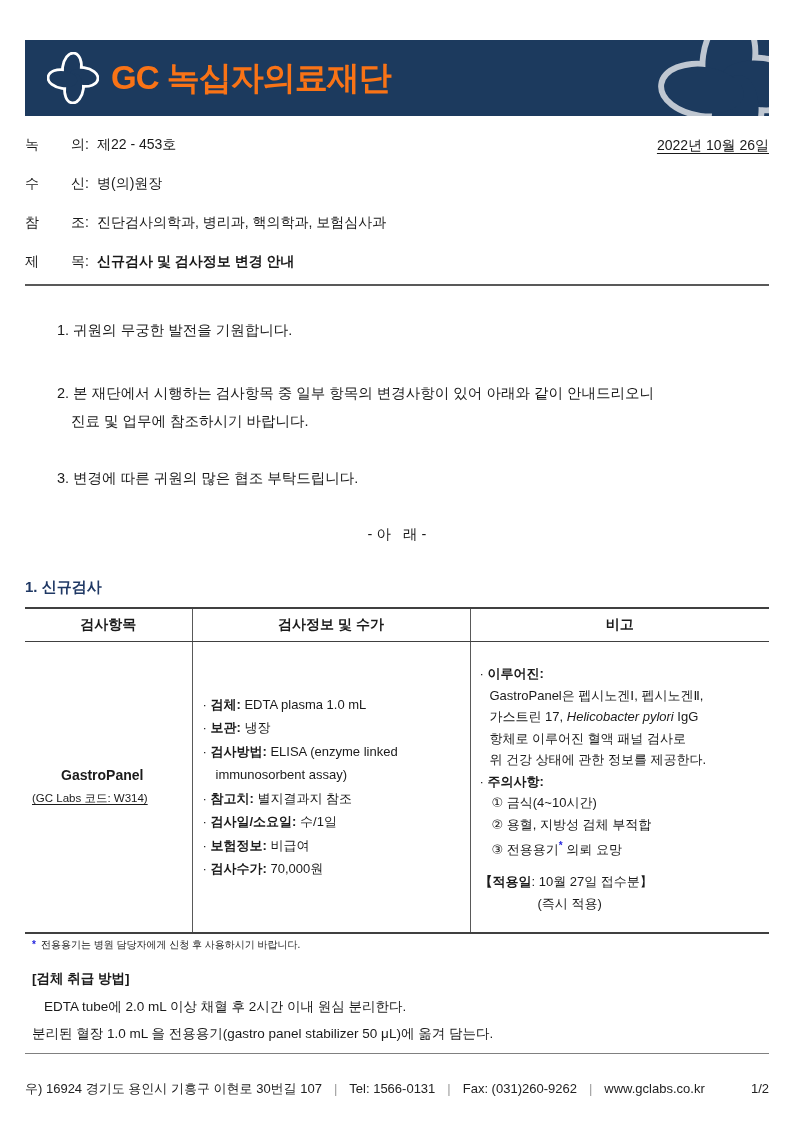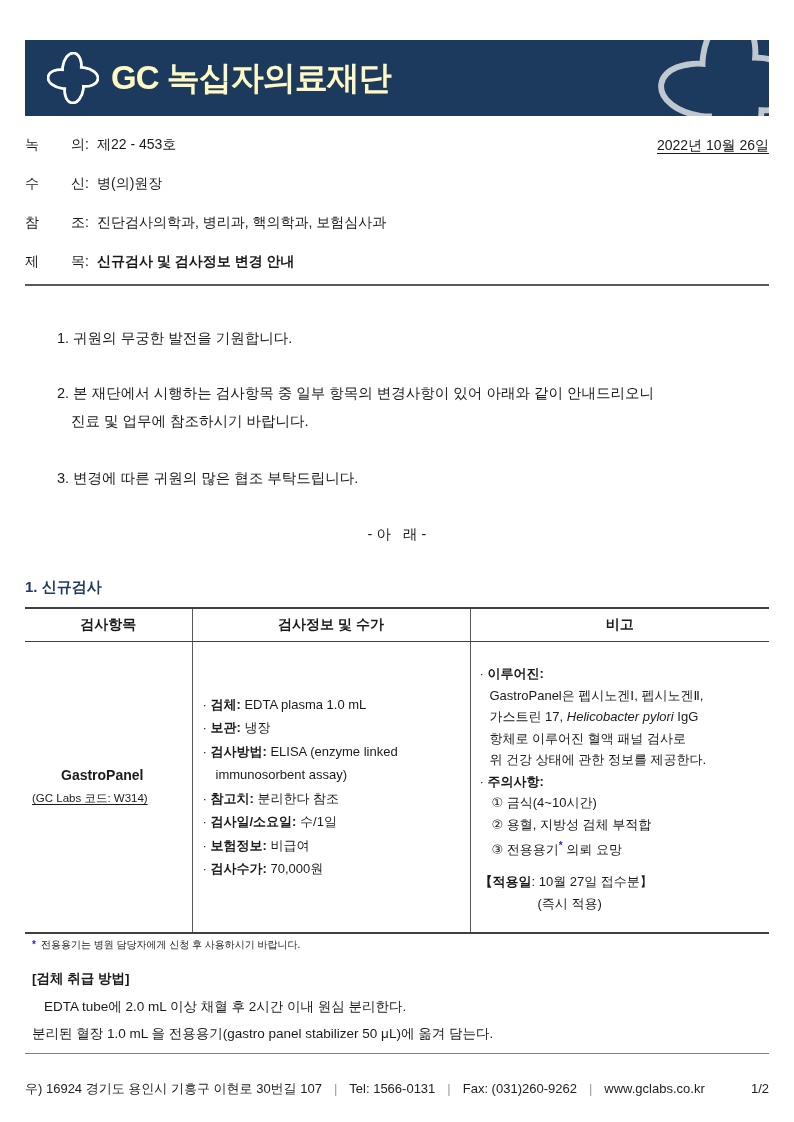--- a/index.html
+++ b/index.html
@@ -17,21 +17,21 @@
   
   .banner {
     position:absolute; left:25px; right:25px; top:40px; height:76px;
     background:var(--banner-bg,#1c3a5e);
     display:flex; align-items:center;
     padding-left:22px;
     overflow:hidden;
   }
   .banner .logo-svg { width:52px; height:52px; flex:0 0 auto; }
   .brand-title {
-    color:#fef9c3; font-size:33px; font-weight:bold;
+    color:#f97316; font-size:33px; font-weight:bold;
     letter-spacing:-1px; margin-left:12px; white-space:nowrap;
   }
   .banner-outline-icon {
     position:absolute; right:-38px; top:-28px;
     width:150px; height:150px; opacity:.92;
   }
 
   
   .doc-head { position:absolute; top:136px; left:25px; right:25px; font-size:14px; }
   .doc-row { display:flex; align-items:baseline; margin-bottom:21px; }
@@ -42,21 +42,21 @@
     position:absolute; right:0; top:1px;
     font-size:14px; text-decoration:underline; text-underline-offset:3px;
   }
 
   .rule-top { position:absolute; top:284px; left:25px; right:25px; border-top:2px solid #595959; }
   .rule-bottom { position:absolute; top:1053px; left:25px; right:25px; border-top:1.5px solid #808080; }
 
   
   .body-paras { position:absolute; left:57px; right:40px; top:316px; font-size:14.5px; line-height:28px; }
   .para { margin-bottom:0; }
-  .para1 { position:absolute; top:8px; }
+  .para1 { position:absolute; top:0; }
   .para2 { position:absolute; top:63px; }
   .para2 .cont { padding-left:14px; }
   .para3 { position:absolute; top:148px; }
   .below-divider {
     position:absolute; top:316px; left:0; right:0;
     text-align:center; font-size:14.5px; white-space:pre;
     top:525px;
   }
 
   
@@ -216,21 +216,21 @@
     <tbody>
       <tr>
         <td class="cell-item">
           <div class="test-name">GastroPanel</div>
           <div class="test-code">(GC Labs 코드: W314)</div>
         </td>
         <td class="cell-info">
           <div class="info-line"><span>·</span> <b>검체:</b> <span>EDTA plasma 1.0 mL</span></div>
           <div class="info-line"><span>·</span> <b>보관:</b> <span>냉장</span></div>
           <div class="info-line"><span>·</span> <b>검사방법:</b> <span>ELISA (enzyme linked immunosorbent assay)</span></div>
-          <div class="info-line"><span>·</span> <b>참고치:</b> <span>분리한다 참조</span></div>
+          <div class="info-line"><span>·</span> <b>참고치:</b> <span>별지결과지 참조</span></div>
           <div class="info-line"><span>·</span> <b>검사일/소요일:</b> <span>수/1일</span></div>
           <div class="info-line"><span>·</span> <b>보험정보:</b> <span>비급여</span></div>
           <div class="info-line"><span>·</span> <b>검사수가:</b> <span>70,000원</span></div>
         </td>
         <td class="cell-remarks">
           <div class="rem-bullet-line"><span>·</span> <b>이루어진:</b></div>
           <div class="rem-line">GastroPanel은 펩시노겐Ⅰ, 펩시노겐Ⅱ,</div>
           <div class="rem-line"><span>가스트린 17, </span><i class="latin">Helicobacter pylori</i><span> IgG</span></div>
           <div class="rem-line">항체로 이루어진 혈액 패널 검사로</div>
           <div class="rem-line">위 건강 상태에 관한 정보를 제공한다.</div>

